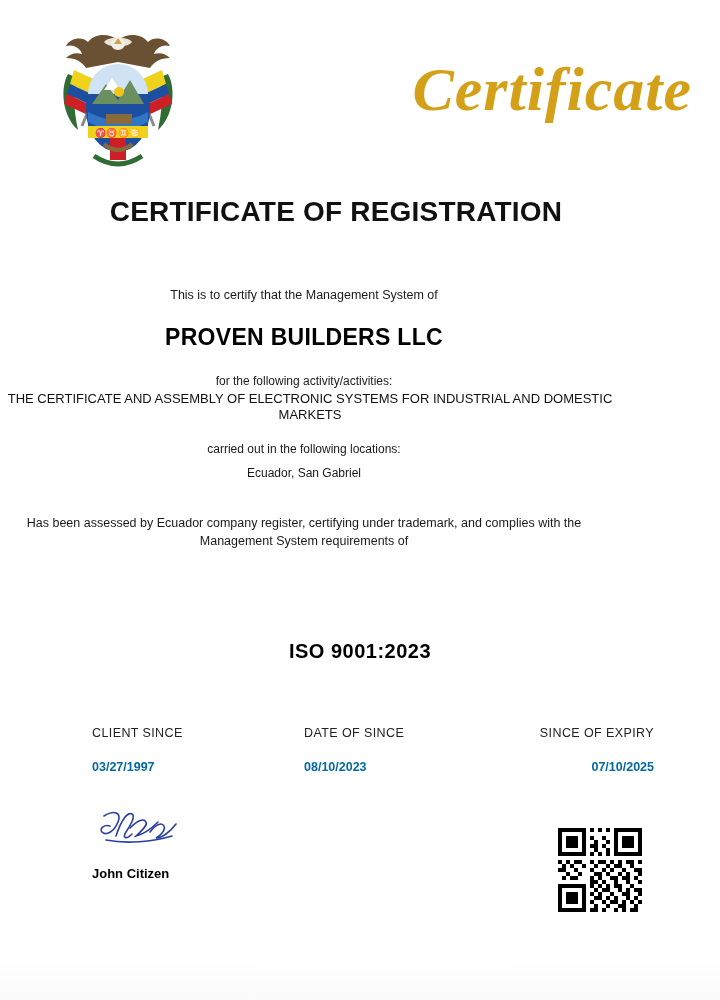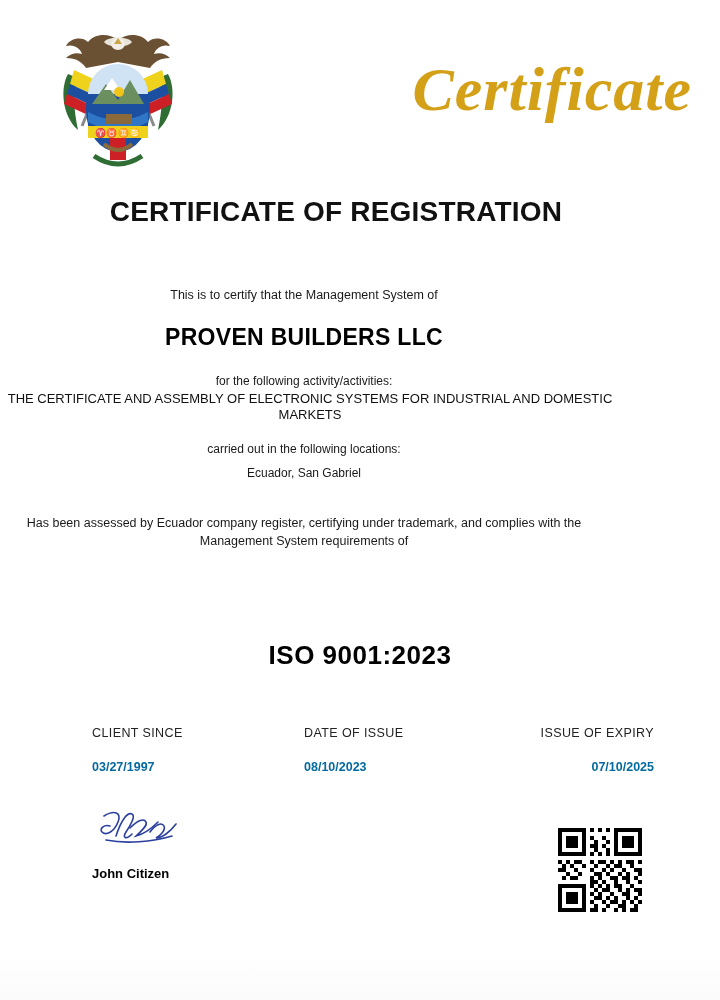--- a/index.html
+++ b/index.html
@@ -111,21 +111,21 @@
     line-height: 1.5;
     margin: 16px;
   }
 
   .standard {
     position: absolute;
     left: 0;
     top: 640px;
     width: 720px;
     text-align: center;
-    font-size: 26px;
+    font-size: 20px;
     font-weight: bold;
     letter-spacing: 0.5px;
     color: #000000;
   }
 
   
   .dates {
     position: absolute;
     left: 0;
     top: 726px;
@@ -259,25 +259,25 @@
   </div>
 
   <div class="standard">ISO 9001:2023</div>
 
   <div class="dates">
     <div class="date-col c1">
       <div class="date-label">CLIENT SINCE</div>
       <div class="date-value">03/27/1997</div>
     </div>
     <div class="date-col c2">
-      <div class="date-label">DATE OF ISSUE</div>
+      <div class="date-label">DATE OF SINCE</div>
       <div class="date-value">08/10/2023</div>
     </div>
     <div class="date-col c3">
-      <div class="date-label">ISSUE OF EXPIRY</div>
+      <div class="date-label">SINCE OF EXPIRY</div>
       <div class="date-value">07/10/2025</div>
     </div>
   </div>
 
   <div class="signature-block">
     <div class="sig-img">
       <svg viewBox="0 0 90 44" width="90" height="44" aria-hidden="true">
         <g fill="none" stroke="#2b3f9e" stroke-width="1.6" stroke-linecap="round">
           <path d="M12 10 C22 4 30 6 26 16 C22 26 14 30 10 26 C7 23 12 18 18 20"></path>
           <path d="M24 30 C30 12 36 6 40 8 C44 10 38 20 34 26 C30 32 34 34 40 28"></path>

